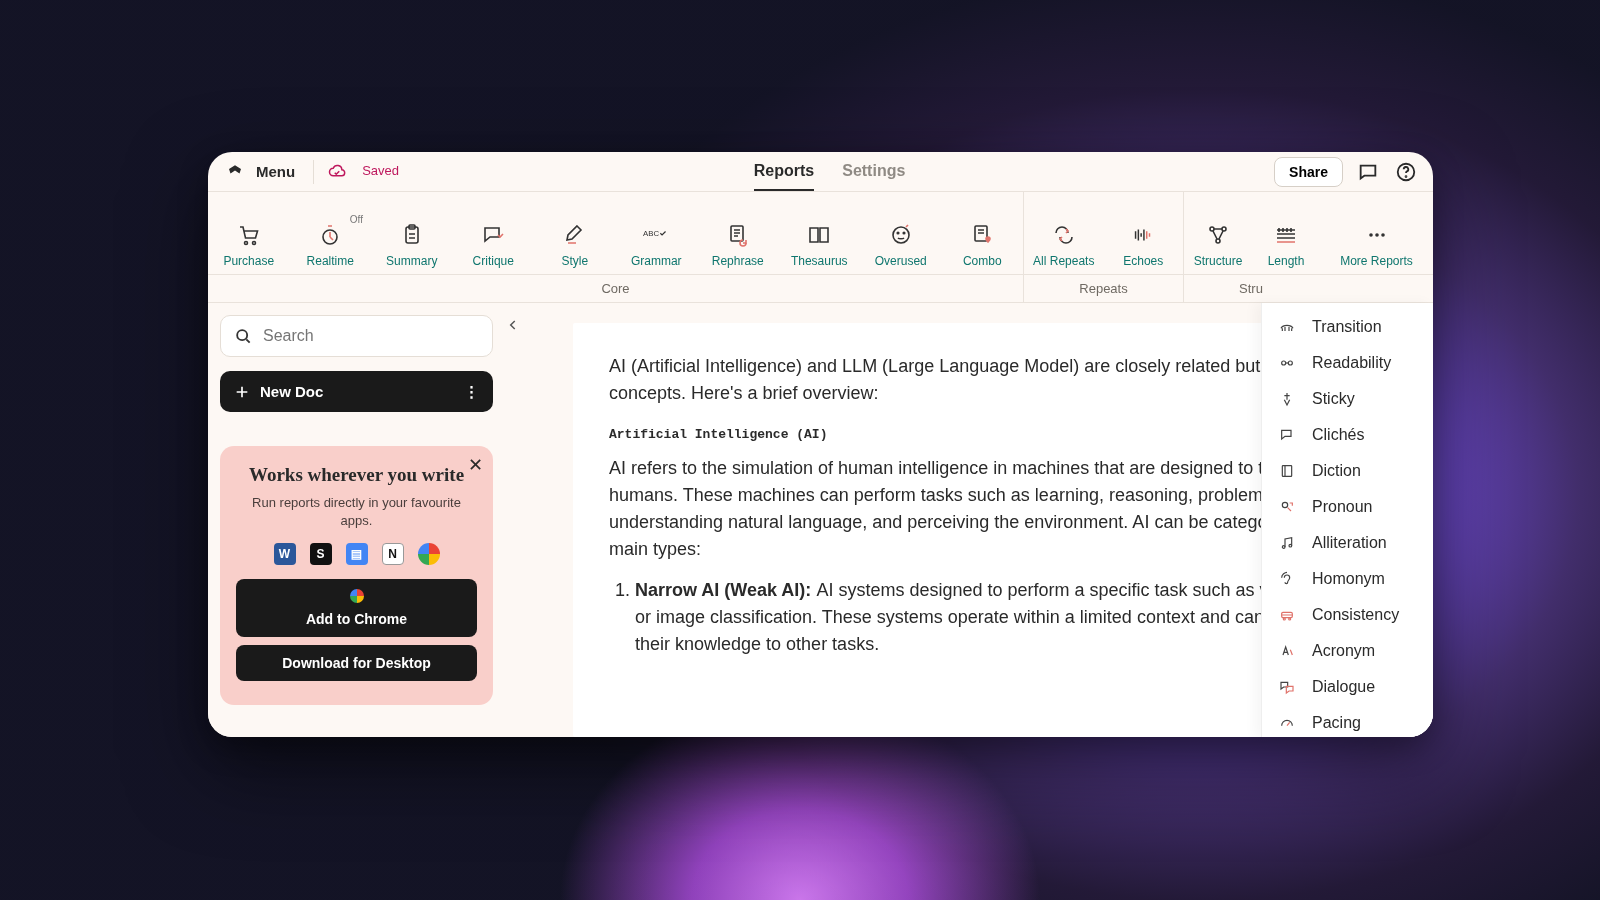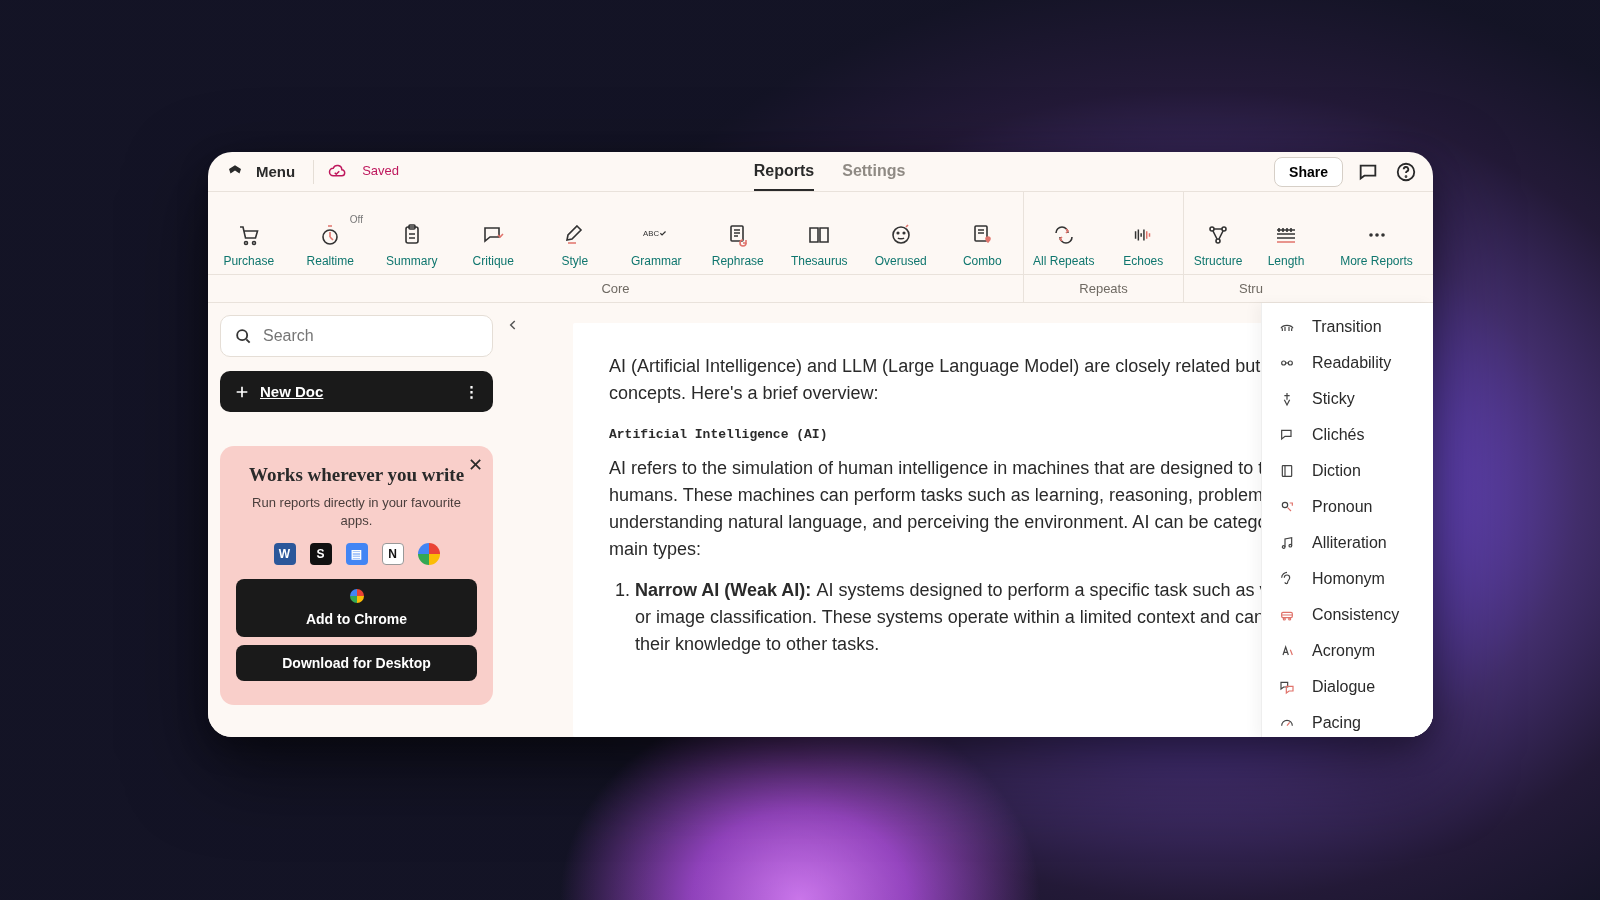--- a/index.html
+++ b/index.html
@@ -64,21 +64,21 @@
 .gl-core { width: 815px; }
 .gl-rep { width: 160px; border-left: 1px solid #e9e2db; }
 .gl-str { width: 135px; border-left: 1px solid #e9e2db; }
 .gl-more { flex: 1; }
 
 
 .body { flex: 1; display: flex; min-height: 0; position: relative; }
 .sidebar { width: 297px; background: #fdf8f4; padding: 12px; display: flex; flex-direction: column; gap: 14px; }
 .search-box { background: #fff; border: 1px solid #e5ded6; border-radius: 10px; display: flex; align-items: center; padding: 10px 12px; gap: 10px; }
 .search-box input { border: none; outline: none; font-size: 16px; flex: 1; background: transparent; }
-.newdoc { background: #1a1a1a; color: #fff; border-radius: 10px; display: flex; align-items: center; padding: 12px 14px; gap: 10px; font-weight: 600; font-size: 15px; cursor: pointer; position: relative; text-decoration: underline; }
+.newdoc { background: #1a1a1a; color: #fff; border-radius: 10px; display: flex; align-items: center; padding: 12px 14px; gap: 10px; font-weight: 600; font-size: 15px; cursor: pointer; position: relative; }
 .newdoc .dots { position: absolute; right: 12px; color: #fff; letter-spacing: 2px; }
 .promo { background: #f9cfca; border-radius: 14px; padding: 18px 16px 16px; position: relative; text-align: center; }
 .promo .close-x { position: absolute; right: 10px; top: 8px; font-size: 18px; cursor: pointer; color: #2a2a2a; }
 .promo h3 { font-family: Georgia, "Times New Roman", serif; font-size: 19px; font-weight: 700; margin-bottom: 8px; }
 .promo p { font-size: 13px; color: #4a3e3c; margin-bottom: 14px; line-height: 1.35; }
 .app-icons { display: flex; justify-content: center; gap: 14px; margin-bottom: 14px; }
 .app-ic { width: 22px; height: 22px; border-radius: 4px; display: flex; align-items: center; justify-content: center; font-size: 12px; font-weight: 700; color: #fff; }
 .promo-btn { width: 100%; background: #1a1a1a; color: #fff; border: none; border-radius: 8px; padding: 10px; font-size: 14px; font-weight: 600; cursor: pointer; margin-bottom: 8px; display:flex; justify-content:center; align-items:center; gap:8px;flex-direction:column; }
 
 .editor-wrap { flex: 1; position: relative; background: #fdf8f4; }

